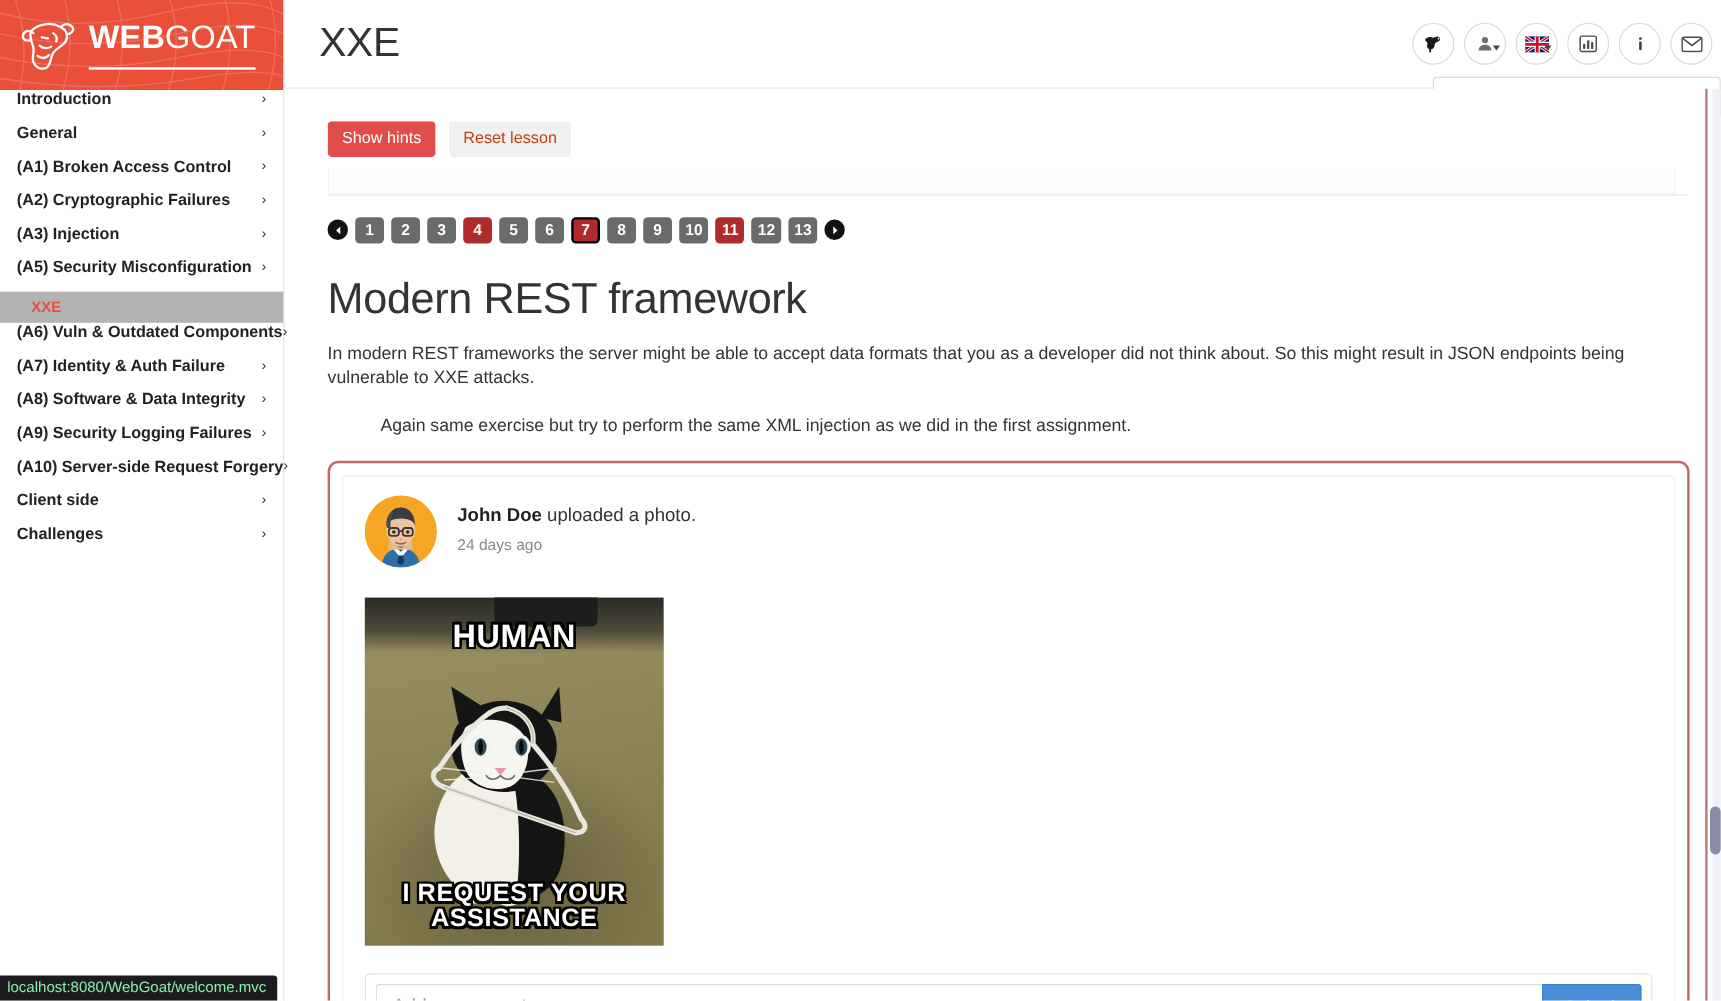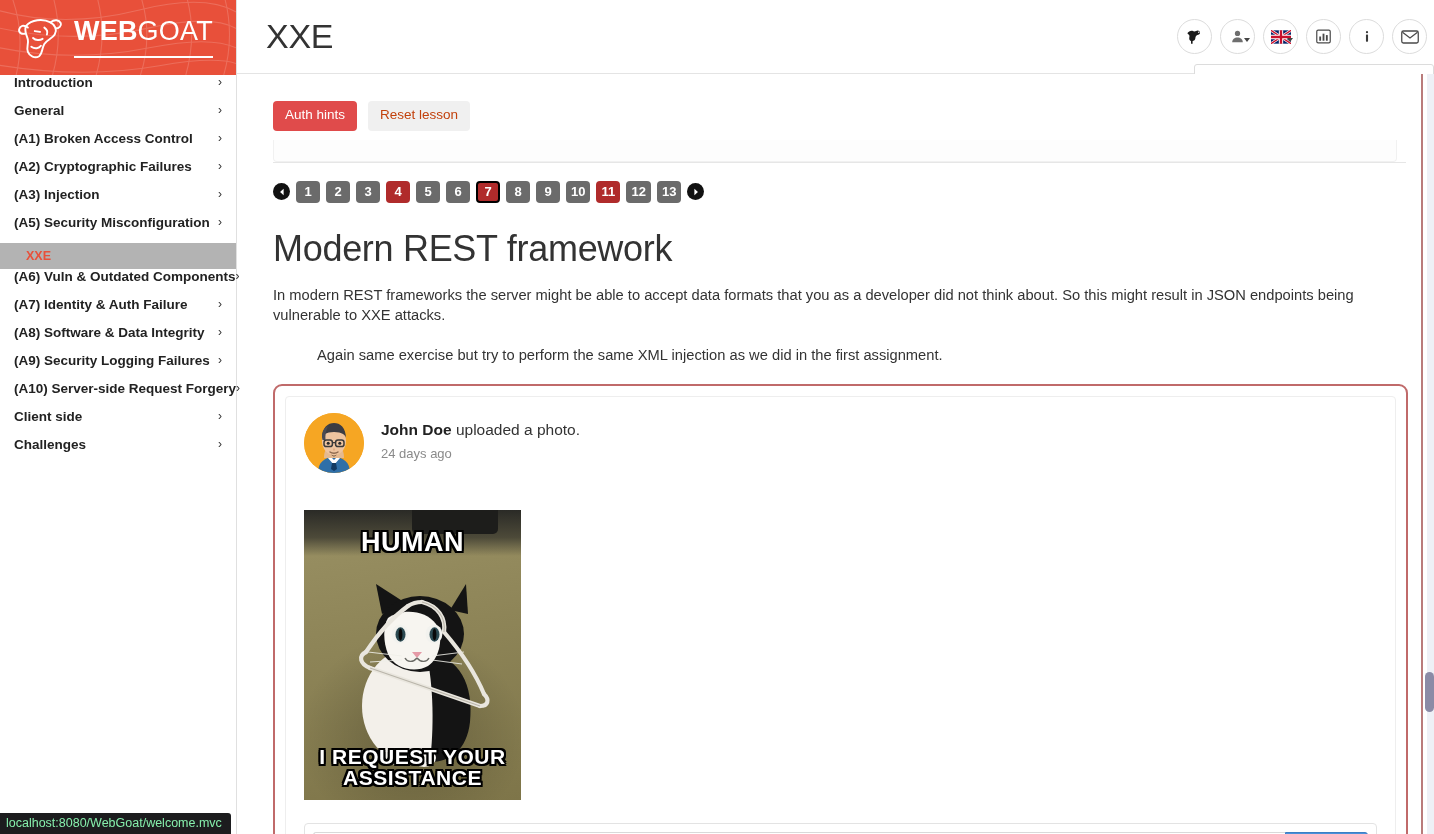--- a/index.html
+++ b/index.html
@@ -233,22 +233,22 @@
     flex: 0 0 auto;
     background: #f5a623;
   }
   .post-meta { padding-top: 8px; }
   .post-line { font-size: 15.5px; color: #333; }
   .post-line b { font-weight: 700; color: #222; }
   .post-time { font-size: 13px; color: #8a8a8a; margin-top: 7px; }
 
   
   .meme {
-    margin-top: 37px;
-    width: 217px; height: 290px;
+    margin-top: 25px;
+    width: 249px; height: 290px;
     position: relative;
     overflow: hidden;
     background: #8c8359;
   }
   .meme .carpet {
     position: absolute; inset: 0;
     background:
       radial-gradient(ellipse 80% 55% at 50% 78%, rgba(0,0,0,.22), rgba(0,0,0,0) 65%),
       linear-gradient(170deg, #9a9164 0%, #8e8558 42%, #7e7549 100%);
   }
@@ -490,21 +490,21 @@
 
   <div id="search-wrap">
     <input id="search-lesson" type="text" placeholder="Search lesson" style="">
   </div>
 </div>
 
 <div id="content">
   <div id="content-inner">
 
     <div class="btn-row">
-      <button class="btn btn-hints">Auth hints</button>
+      <button class="btn btn-hints">Show hints</button>
       <button class="btn btn-reset">Reset lesson</button>
     </div>
 
     <div id="hint-panel"></div>
     <div id="divider"></div>
 
     <div id="pagination">
       <div class="pag-arrow">
         <svg width="8" height="8" viewBox="0 0 10 10">
           <path d="M7 1 L2.6 5 L7 9 Z" fill="#fff"></path>

